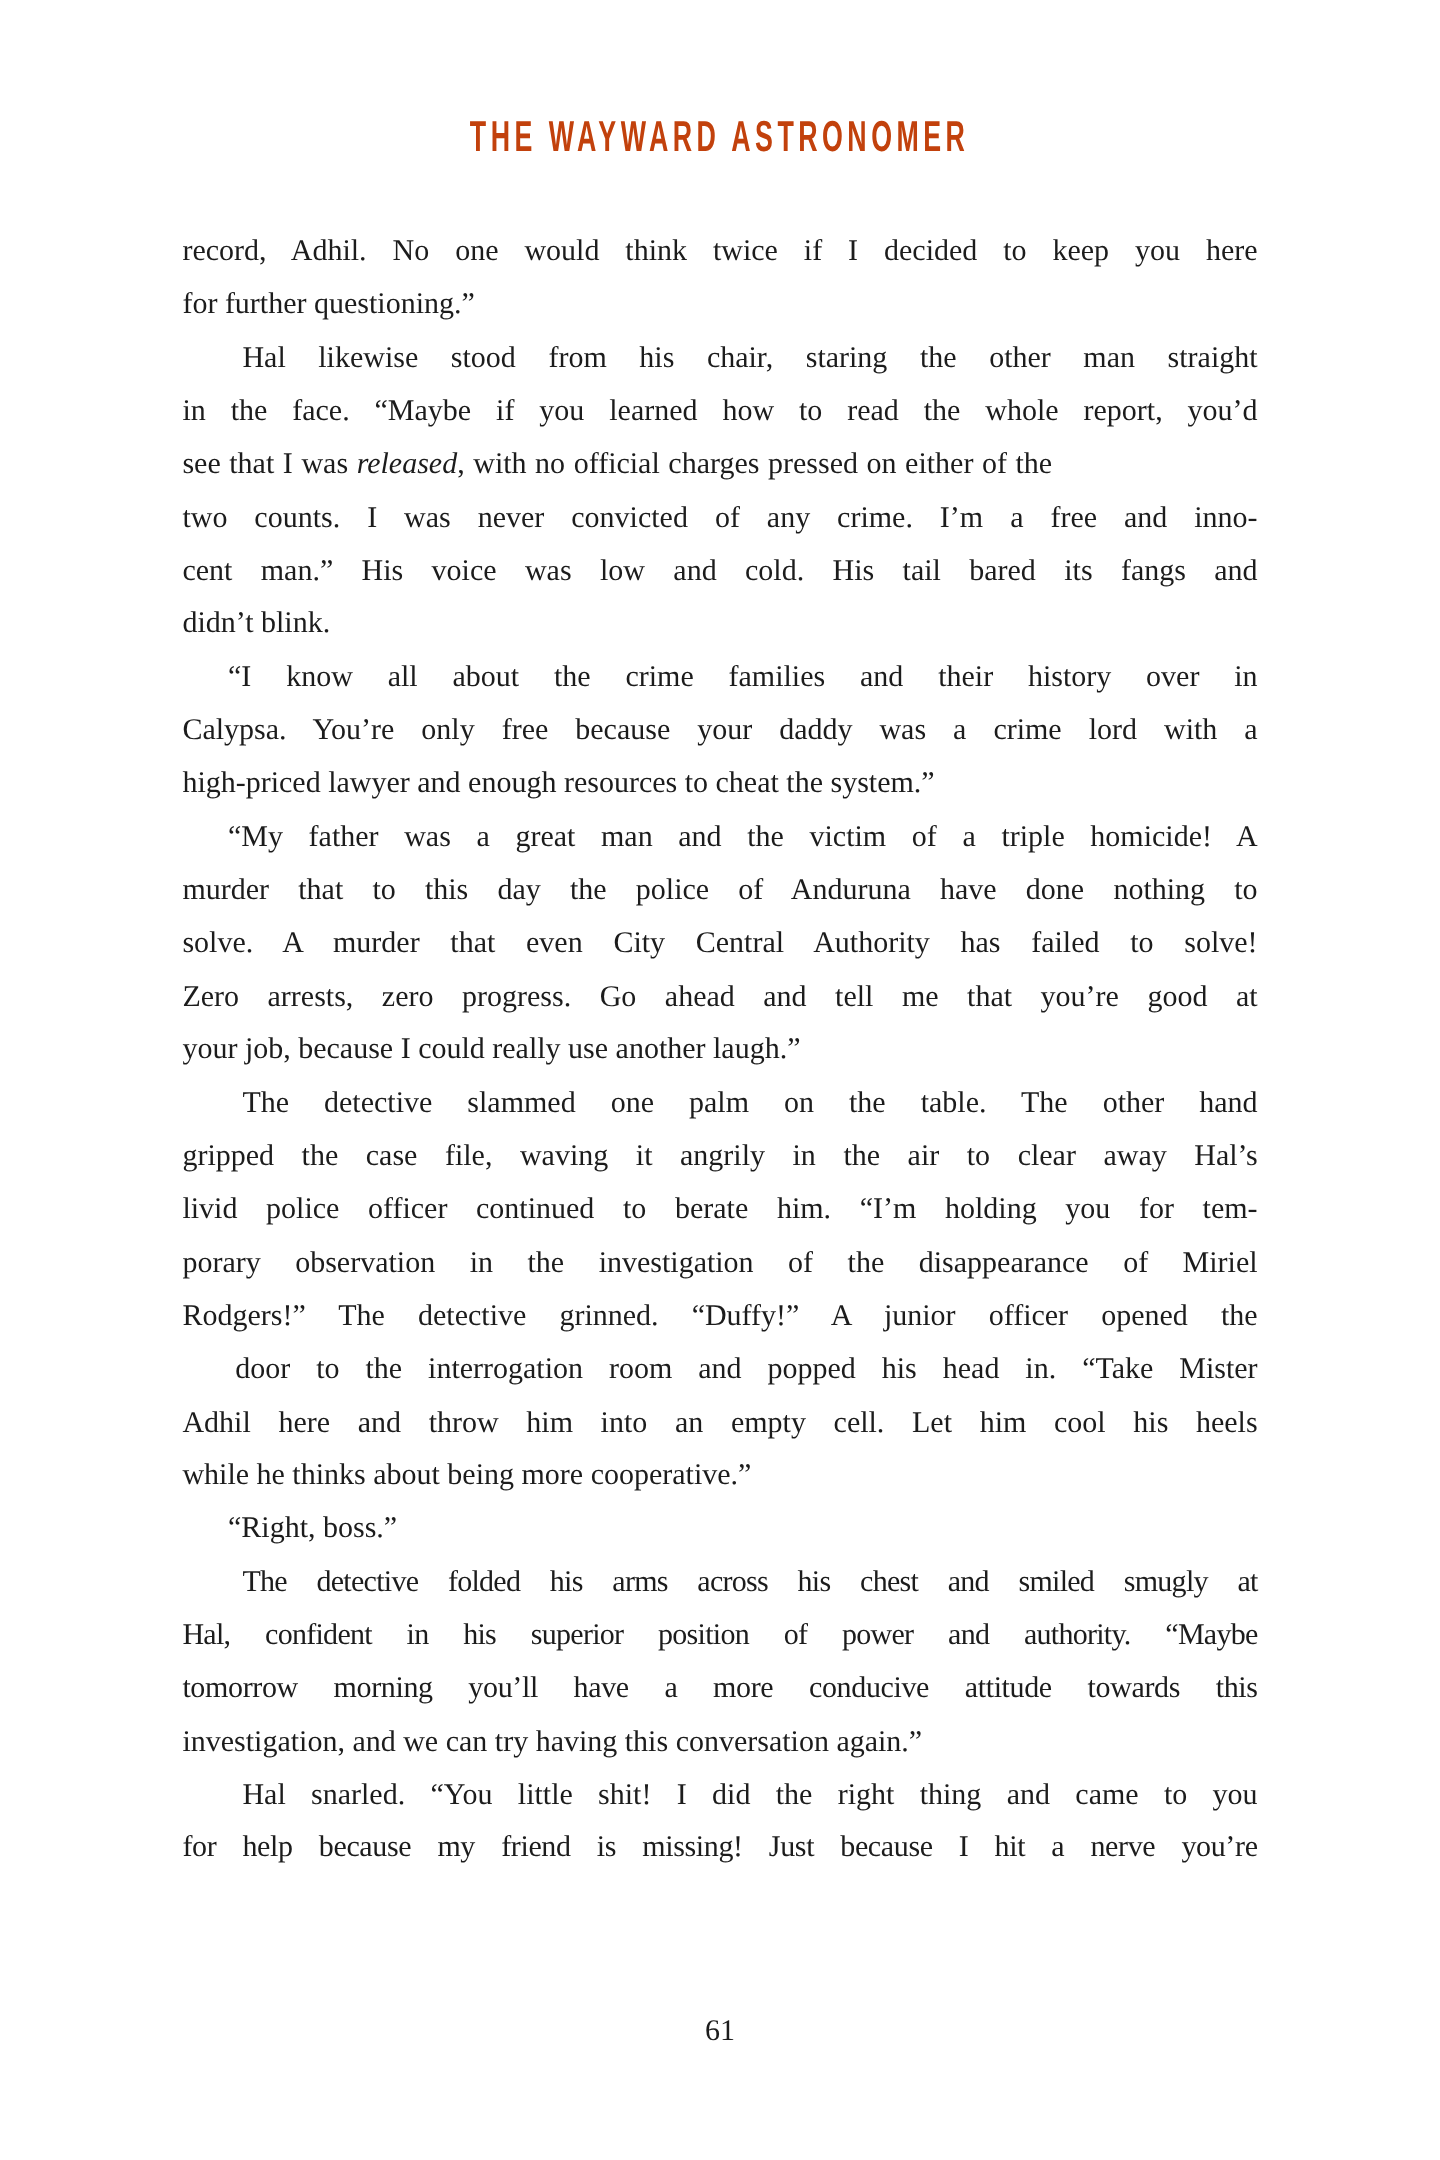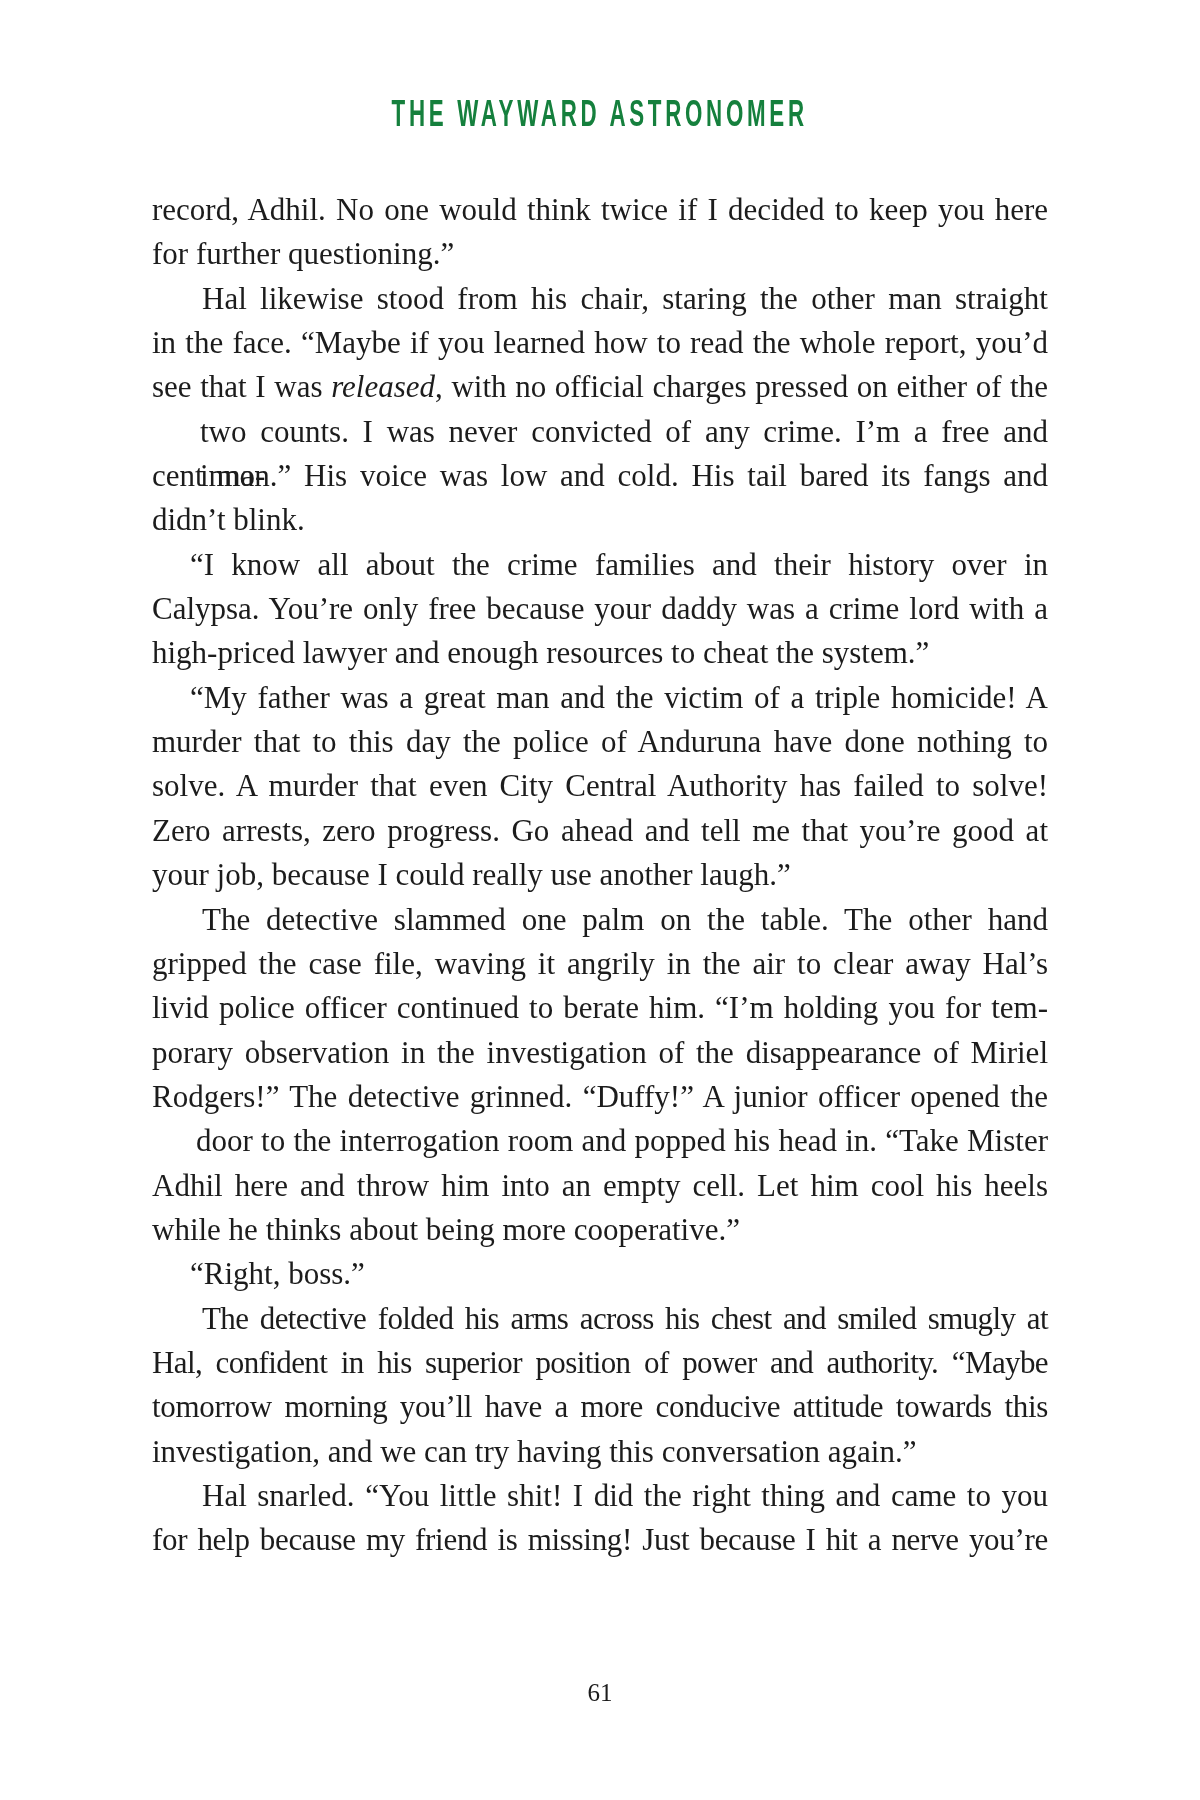--- a/index.html
+++ b/index.html
@@ -24,36 +24,36 @@
     .running-head {
       position: absolute;
       left: 0;
       width: 1200px;
       top: 96px;
       text-align: center;
       font-family: "Liberation Sans", sans-serif;
       font-weight: bold;
       font-size: 36px;
       line-height: 36px;
-      color: #15803d;
+      color: #c2410c;
       letter-spacing: 6px;
     }
     .running-head span {
       display: inline-block;
       transform: scaleX(0.62);
       transform-origin: center;
       white-space: nowrap;
     }
     .body-text {
       position: absolute;
       left: 152px;
       top: 188px;
       width: 896px;
       font-family: "Liberation Serif", serif;
-      font-size: 31px;
+      font-size: 25px;
       color: #1c1c1c;
     }
     .line {
       display: block;
       height: 44.35px;
       line-height: 44.35px;
       white-space: nowrap;
       text-align: justify;
       text-align-last: justify;
       overflow: visible;
@@ -111,21 +111,21 @@
         <span class="inner" style="display: block;">for further questioning.”</span>
       </div>
       <div class="line indent">
         <span class="inner" style="display: block;">Hal likewise stood from his chair, staring the other man straight</span>
       </div>
       <div class="line">
         <span class="inner" style="display: block;">in the face. “Maybe if you learned how to read the whole report, you’d</span>
       </div>
       <div class="line"><span class="inner" style="display: inline-block; white-space: nowrap; word-spacing: 0.893029px;"><span style="white-space: pre;">see that I was </span><em style="white-space: pre;">released</em><span style="white-space: pre;">, with no official charges pressed on either of the</span></span></div>
       <div class="line">
-        <span class="inner" style="display: block; margin-left: 48px;">two counts. I was never convicted of any crime. I’m a free and inno-</span>
+        <span class="inner" style="display: block;">two counts. I was never convicted of any crime. I’m a free and inno-</span>
       </div>
       <div class="line">
         <span class="inner" style="display: block;">cent man.” His voice was low and cold. His tail bared its fangs and</span>
       </div>
       <div class="line last">
         <span class="inner" style="display: block;">didn’t blink.</span>
       </div>
       <div class="line indent-q">
         <span class="inner" style="display: block;">“I know all about the crime families and their history over in</span>
       </div>

